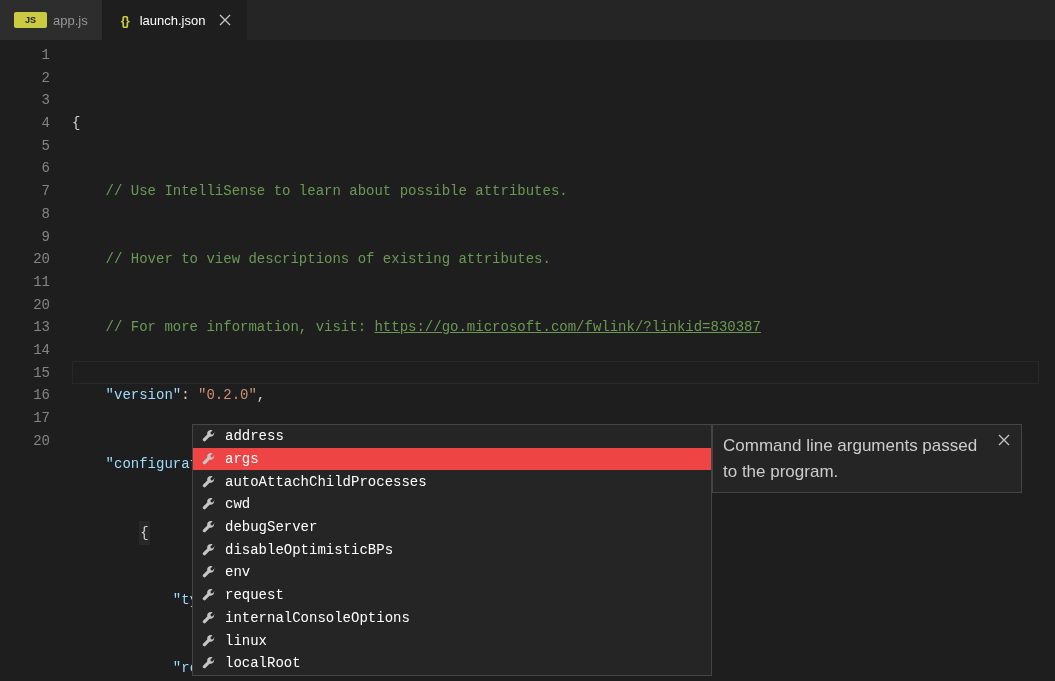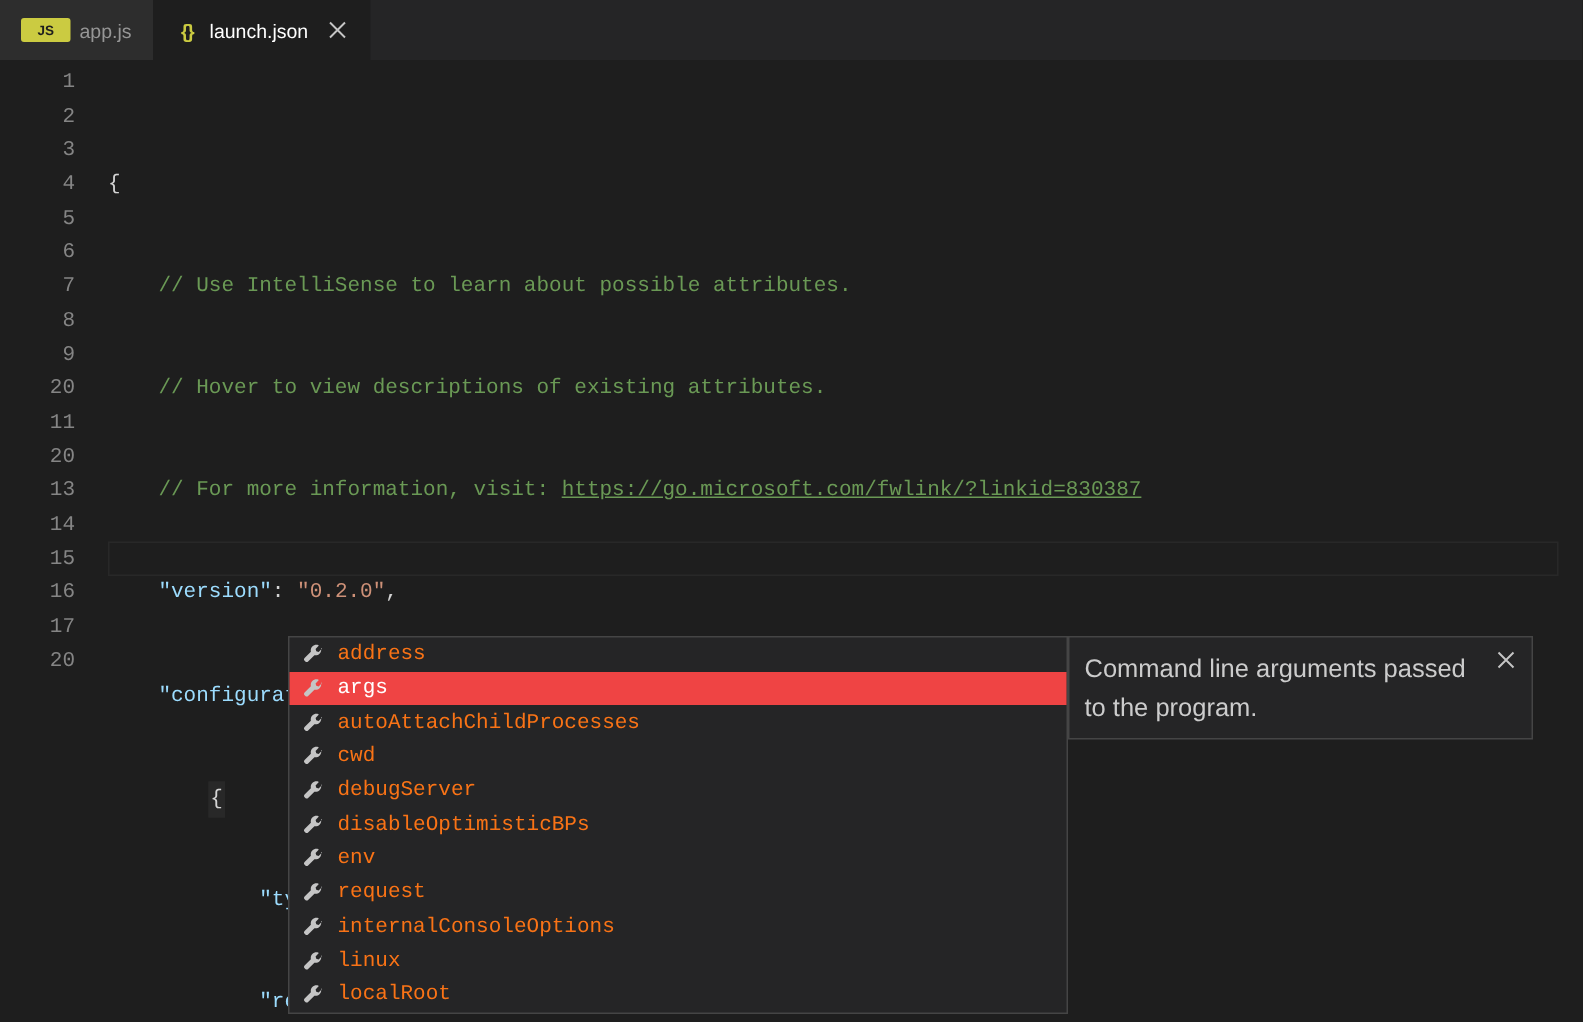--- a/index.html
+++ b/index.html
@@ -118,21 +118,21 @@
       border: 1px solid #454545;
       font-size: 14px;
       z-index: 10;
     }
     .suggest-row {
       display: flex;
       align-items: center;
       height: 22.7px;
       padding: 0 8px;
       gap: 8px;
-      color: #f97316;
+      color: #ffffff;
       cursor: pointer;
     }
     .suggest-row.selected {
       background: #ef4444;
       color: #ffffff;
     }
     .wrench-icon {
       flex-shrink: 0;
       width: 16px;
       height: 16px;

